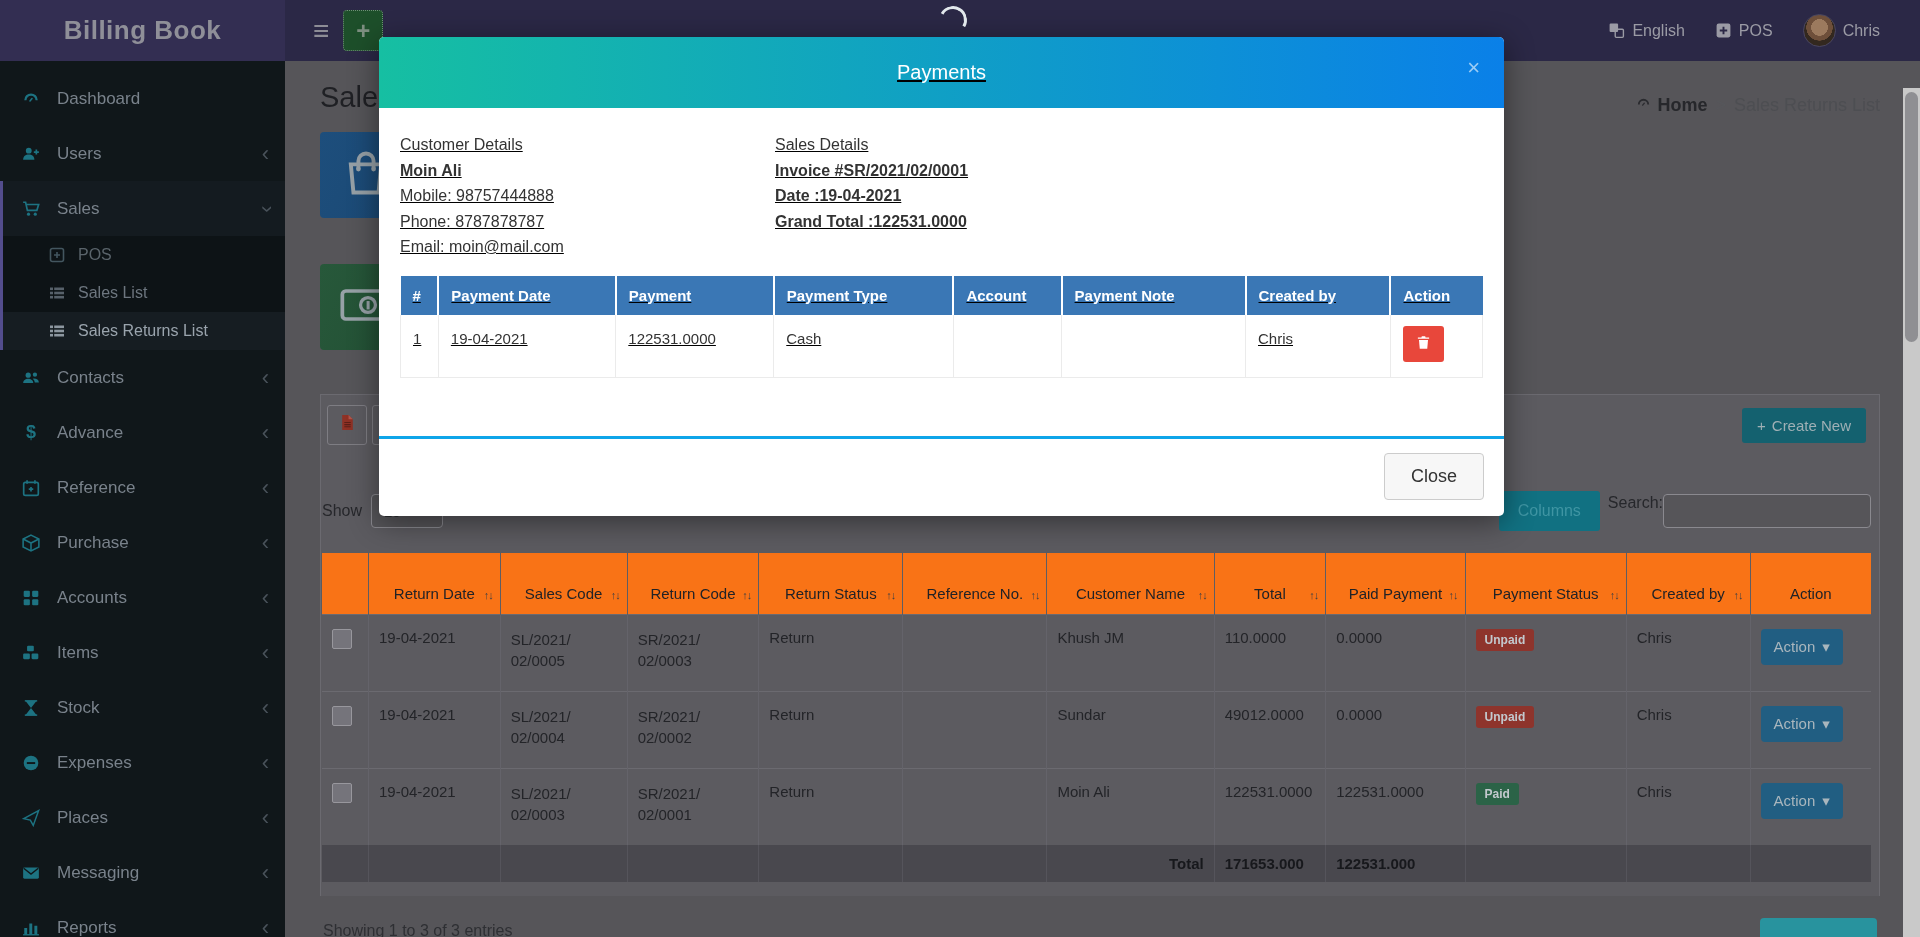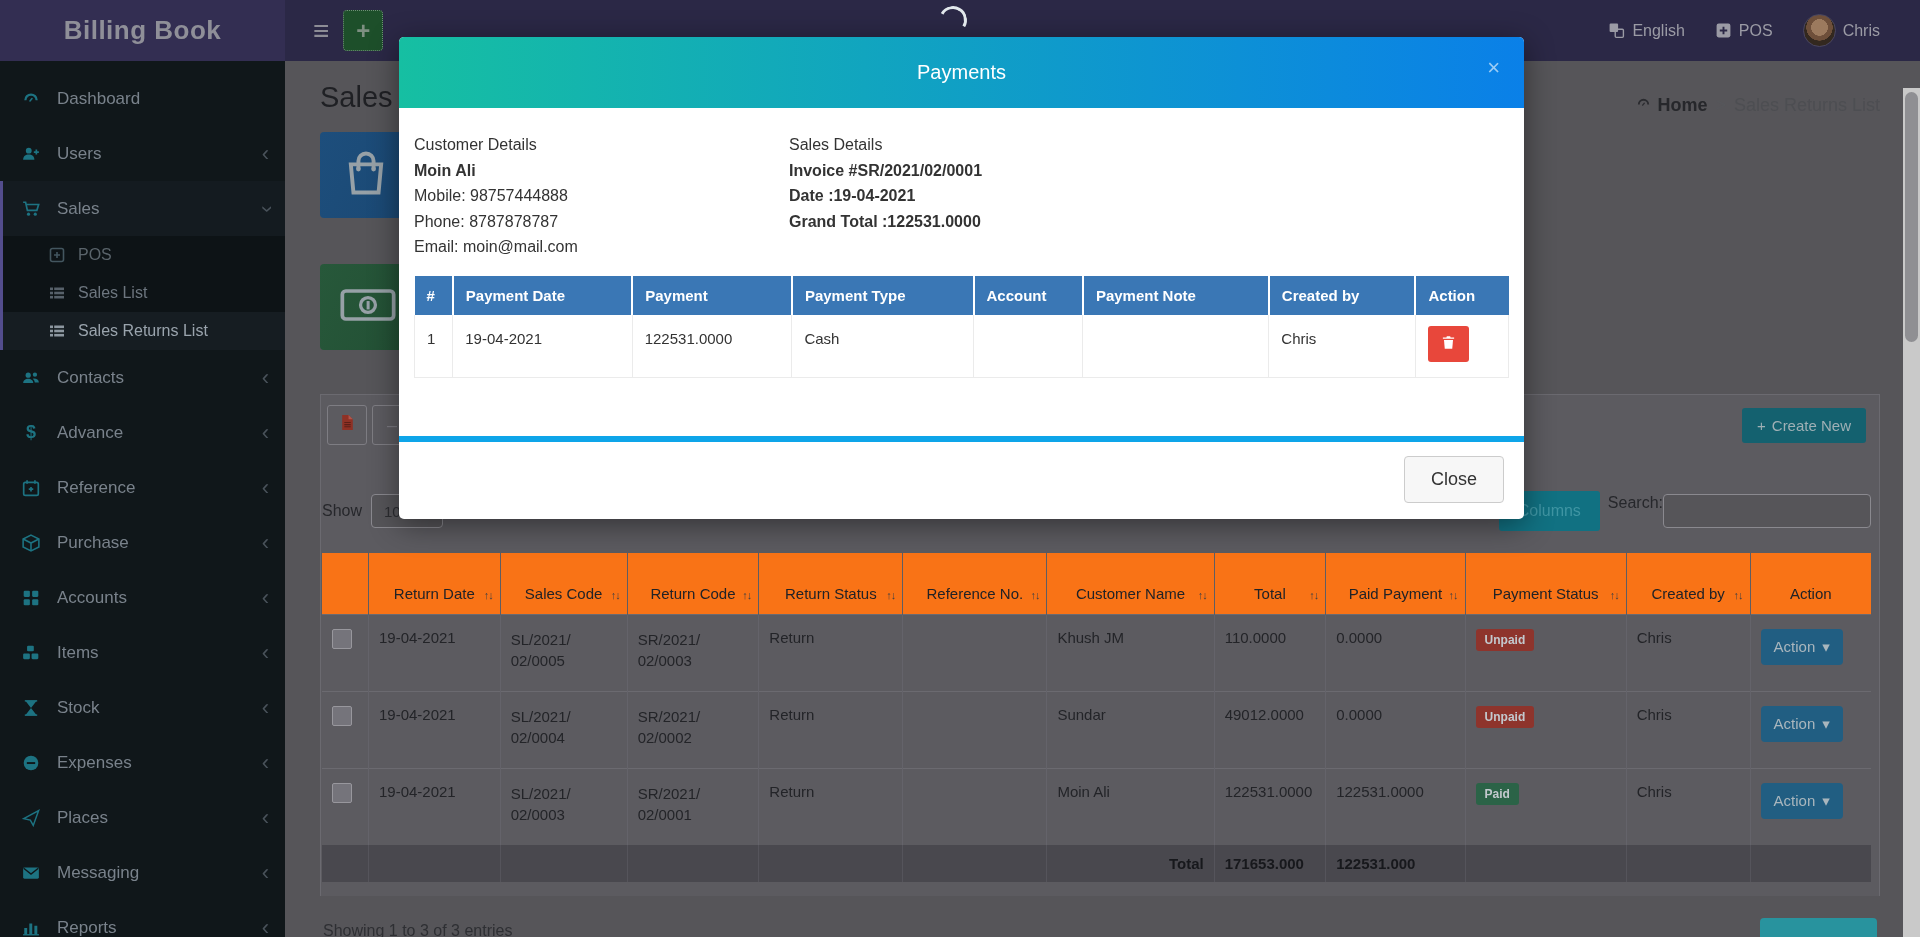--- a/index.html
+++ b/index.html
@@ -87,40 +87,40 @@
   .btn-action { background:#215e82; color:#a9b6bd; border:none; border-radius:4px; font-size:15px; padding:9px 13px;
                 cursor:pointer; display:inline-flex; align-items:center; gap:7px; }
   .t-right { text-align:right; }
   .showing { margin:40px 0 0 1px; font-size:16px; color:#2e2f33; }
   
   .float-btn { position:absolute; right:43px; bottom:0; width:117px; height:19px; background:#28939e; border-radius:4px 4px 0 0; z-index:8; }
   
   .sb-track { position:absolute; right:0; top:88px; width:17px; height:849px; background:#c9c9c9; z-index:70; }
   .sb-thumb { position:absolute; top:4px; left:2px; width:13px; height:250px; background:#8f8f93; border-radius:7px; }
   
-  .modal { position:absolute; left:399px; top:37px; width:1125px; background:#ffffff; border-radius:5px; z-index:40;
-           box-shadow:0 6px 30px rgba(0,0,0,.45); overflow:hidden; }
+  .modal { position:absolute; left:379px; top:37px; width:1125px; background:#ffffff; border-radius:5px; z-index:40;
+           box-shadow:0 6px 30px rgba(0,0,0,.45); overflow:hidden;text-decoration:underline; }
   .modal-header { height:71px; background:linear-gradient(90deg,#16bfa2,#0a80e8); position:relative;
                   display:flex; align-items:center; justify-content:center; }
   .modal-title { color:#ffffff; font-size:20px; }
   .modal-x { position:absolute; right:24px; top:20px; color:rgba(255,255,255,.6); font-size:22px; cursor:pointer; line-height:1; }
-  .modal-body { padding:24px 15px 16px; }
+  .modal-body { padding:24px 21px 16px; }
   .details-row { display:flex; }
   .detail-col { width:375px; font-size:16px; color:#333; line-height:25.5px; }
   .detail-col .b { font-weight:bold; }
   table.pay { width:100%; border-collapse:collapse; margin-top:16px; table-layout:fixed; }
   table.pay thead th { background:#3a77b5; color:#fff; font-size:15px; font-weight:bold; text-align:left;
                        padding:11px 12px; border-right:2px solid #fff; }
   table.pay thead th:last-child { border-right:none; }
   table.pay tbody td { border:1px solid #ebebeb; border-top:none; font-size:15px; color:#333; padding:15px 12px; height:58px;
                        vertical-align:top; }
   .btn-delete { width:41px; height:36px; background:#e8473b; border:none; border-radius:3px; display:flex; align-items:center;
                 justify-content:center; cursor:pointer; margin-top:-4px; }
   .modal-space { height:42px; }
-  .modal-footer { border-top:6px solid #0ea5e9; padding:14px 20px 16px; text-align:right; }
+  .modal-footer { border-top:3px solid #0ea5e9; padding:14px 20px 16px; text-align:right; }
   .btn-close { background:#f7f7f7; border:1px solid #ccc; border-radius:4px; color:#333; font-size:18px; padding:12px 26px; cursor:pointer; }
   
   .spinner { position:absolute; left:939px; top:6px; width:28px; height:28px; border-radius:50%; z-index:60;
              border:3px solid transparent; border-top-color:#e2e8ec; border-right-color:#e2e8ec; transform:rotate(-15deg); }
 </style>
 </head>
 <body>
 
 <div class="navbar">
   <div class="brand">Billing Book</div>

